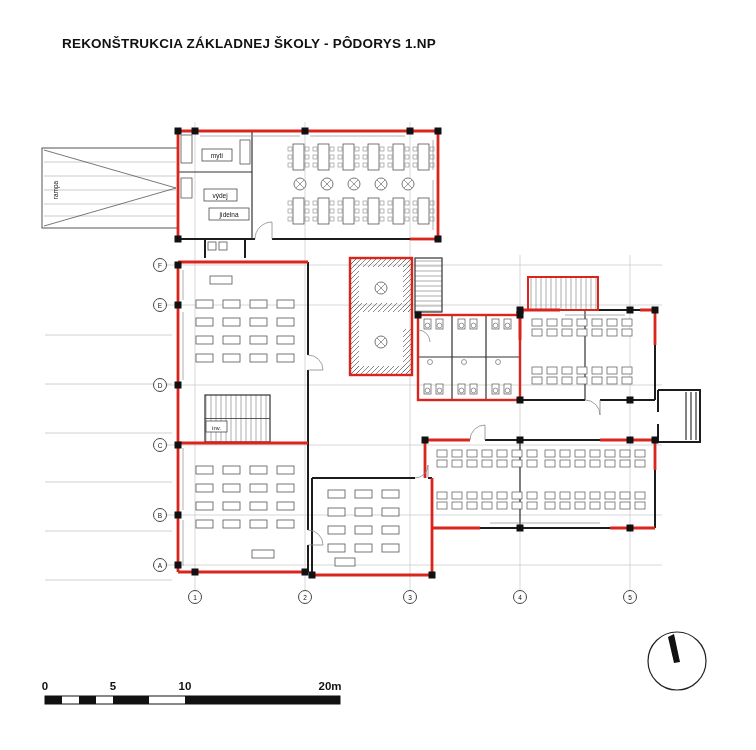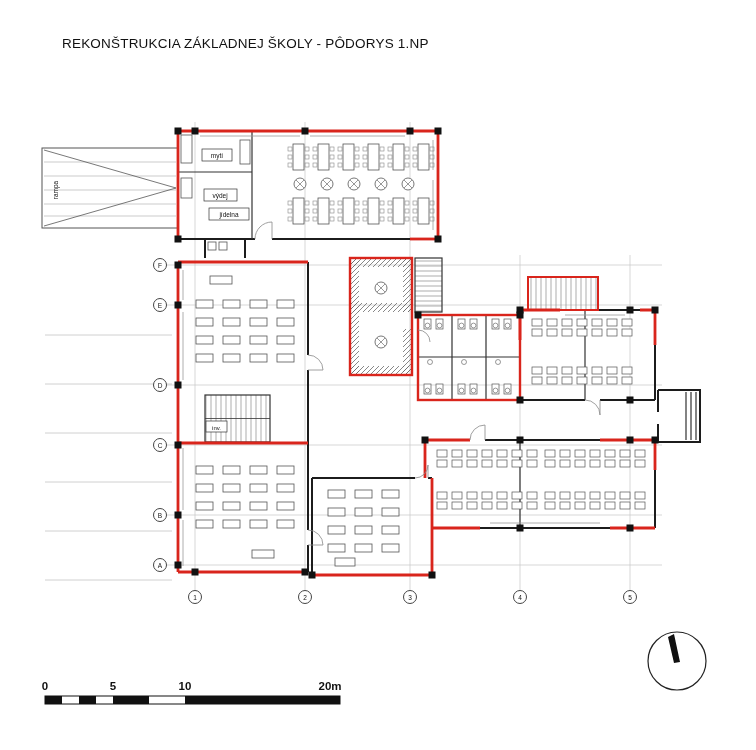--- a/index.html
+++ b/index.html
@@ -1,18 +1,18 @@
 <!DOCTYPE html>
 <html><head>
 <meta charset="utf-8">
 <style>
   html,body{margin:0;padding:0;background:#fff;}
   .page{position:relative;width:756px;height:750px;background:#ffffff;overflow:hidden;
         font-family:"Liberation Sans", sans-serif;}
-  .title{position:absolute;left:44px;top:36px;font-size:13.5px;font-weight:normal;
+  .title{position:absolute;left:44px;top:36px;font-size:13.5px;font-weight:bold;
          letter-spacing:.2px;color:#111;white-space:nowrap;padding-left:18px;}
   svg text{font-family:"Liberation Sans", sans-serif;fill:#111;}
 </style>
 </head>
 <body>
 
 <div class="page">
   <div class="title">REKONŠTRUKCIA ZÁKLADNEJ ŠKOLY - PÔDORYS 1.NP</div>
 
   <svg width="756" height="750" viewBox="0 0 756 750" xmlns="http://www.w3.org/2000/svg">

